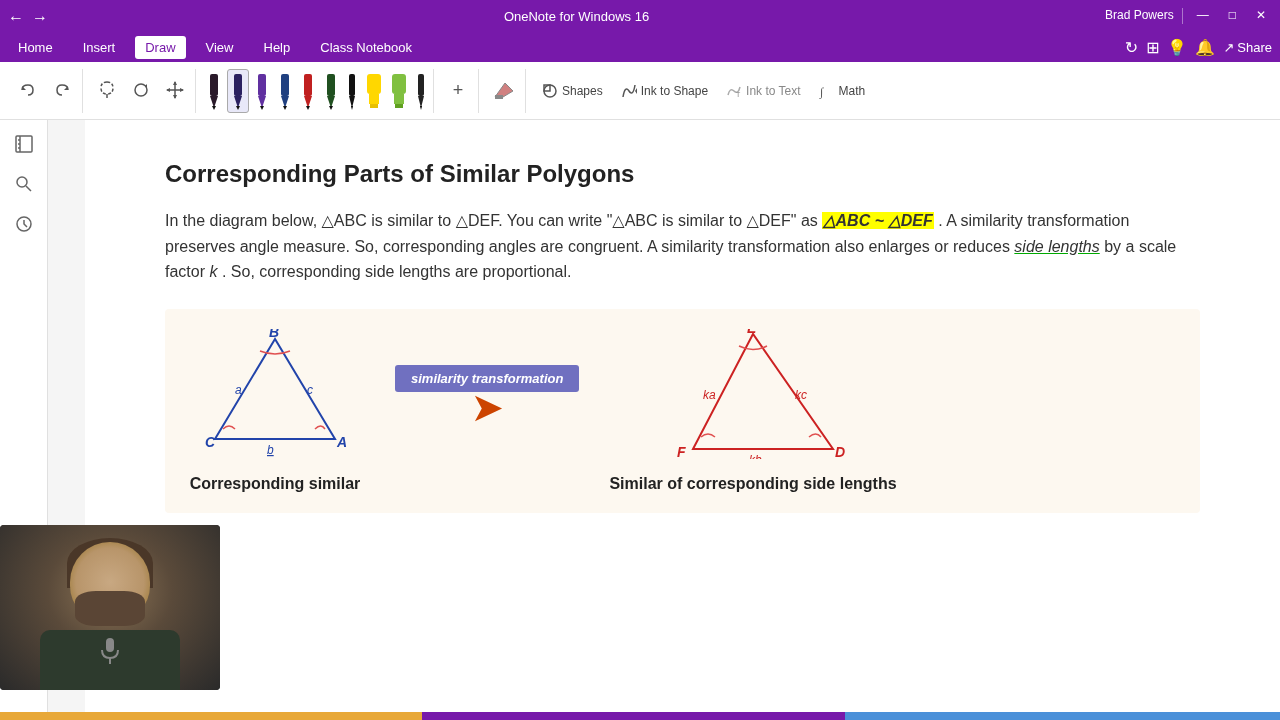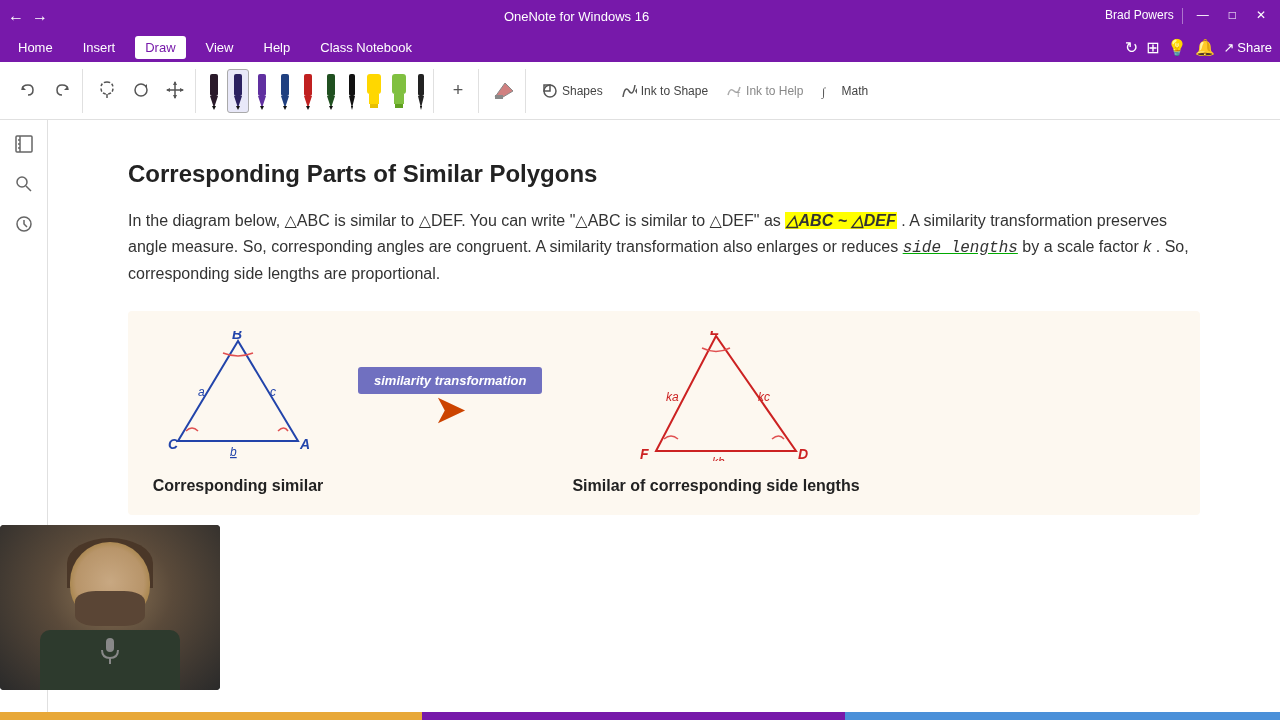--- a/index.html
+++ b/index.html
@@ -87,20 +87,21 @@
       border: none;
       background: none;
       white-space: nowrap;
     }
     .tool-btn svg { flex-shrink: 0; }
 
     
     .layout {
       display: flex;
       height: calc(720px - 120px);
+      gap: 37px;
     }
     .left-sidebar {
       width: 48px;
       background: white;
       border-right: 1px solid #e0e0e0;
       display: flex;
       flex-direction: column;
       align-items: center;
       padding-top: 8px;
       gap: 8px;
@@ -134,21 +135,21 @@
     .body-text {
       font-size: 16px;
       line-height: 1.6;
       color: #333;
       margin-bottom: 24px;
     }
 
     .italic { font-style: italic; }
     .bold { font-weight: bold; }
     .highlight-yellow { background-color: #ffff00; padding: 0 1px; }
-    .underline-green { text-decoration: underline; text-decoration-color: #00aa00; font-family: Liberation Mono, monospace; }
+    .underline-green { text-decoration: underline; text-decoration-color: #00aa00; }
 
     .diagram-label {
       font-size: 16px;
       font-weight: bold;
       color: #222;
       margin-top: 16px;
     }
 
     
     .webcam {
@@ -415,21 +416,21 @@
         <path d="M2 14 Q4 2 8 8 Q12 14 14 2" fill="none" stroke="#555" stroke-width="1.5"></path>
         <polygon points="14,8 16,5 16,11" fill="#555"></polygon>
       </svg>
       <span>Ink to Shape</span>
     </button>
     <button class="tool-btn" style="color:#888;">
       <svg width="16" height="16" viewBox="0 0 16 16">
         <path d="M2 12 Q4 4 8 8 Q12 12 14 4" fill="none" stroke="#aaa" stroke-width="1.5"></path>
         <text x="10" y="14" font-size="7" fill="#888">T</text>
       </svg>
-      <span>Ink to Help</span>
+      <span>Ink to Text</span>
     </button>
     <button class="tool-btn">
       <svg width="16" height="16" viewBox="0 0 16 16">
         <text x="1" y="13" font-size="12" fill="#555" font-family="serif">∫</text>
       </svg>
       <span>Math</span>
     </button>
   </div>
 </div>
 

